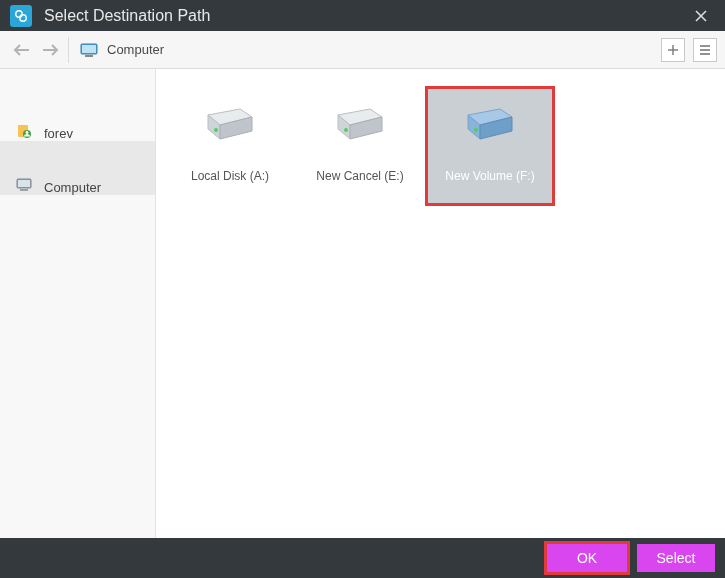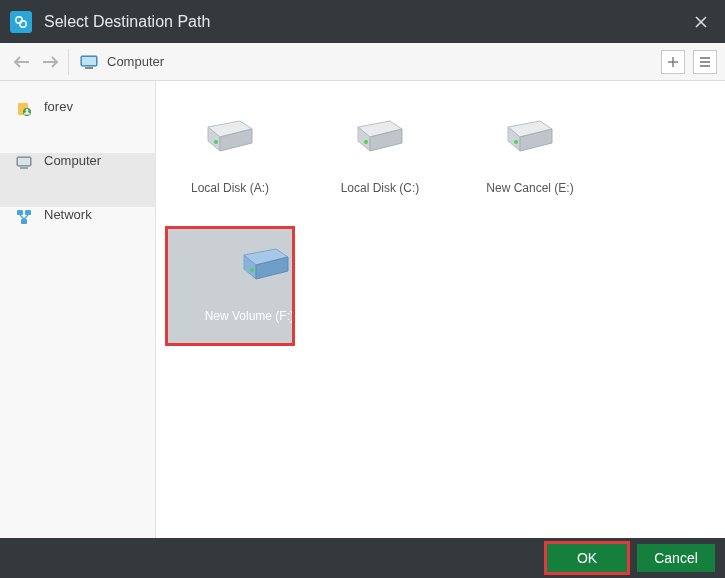--- a/index.html
+++ b/index.html
@@ -1,44 +1,44 @@
 <!DOCTYPE html>
 <html><head>
 <meta charset="utf-8">
 <style>
   * { box-sizing: border-box; margin: 0; padding: 0; }
   html, body { width: 725px; height: 578px; font-family: "Segoe UI", Arial, sans-serif; font-size: 13px; background: #3a3f42; overflow: hidden; }
   .window { width: 725px; height: 578px; display: flex; flex-direction: column; background: #fff; }
   
-  .titlebar { height: 43px; background: #33393d; color: #fff; display: flex; align-items: center; padding: 0 10px; }
+  .titlebar { height: 31px; background: #33393d; color: #fff; display: flex; align-items: center; padding: 0 10px; }
   .titlebar .app-icon { width: 22px; height: 22px; background: #2aa7d8; border-radius: 3px; display: flex; align-items: center; justify-content: center; margin-right: 12px; }
   .titlebar .title { font-size: 16px; color: #e8e8e8; flex: 1; }
   .titlebar .close { width: 28px; height: 28px; display: flex; align-items: center; justify-content: center; cursor: pointer; }
   
   .toolbar { height: 38px; background: #f6f6f6; border-bottom: 1px solid #dcdcdc; display: flex; align-items: center; padding: 0 8px; }
   .nav-btn { width: 28px; height: 28px; display: flex; align-items: center; justify-content: center; cursor: pointer; opacity: 0.6; }
   .toolbar .sep { width: 1px; height: 26px; background: #dcdcdc; margin: 0 10px 0 4px; }
   .breadcrumb { flex: 1; display: flex; align-items: center; gap: 8px; color: #4a4a4a; }
   .crumb-icon svg { display: block; }
   .toolbar-right { display: flex; gap: 8px; align-items: center; }
   .tb-btn { width: 24px; height: 24px; display: flex; align-items: center; justify-content: center; cursor: pointer; border: 1px solid #c9c9c9; background: #fff; }
   
   .body { flex: 1; display: flex; min-height: 0; }
   .sidebar { width: 156px; background: #f8f8f8; border-right: 1px solid #e3e3e3; padding-top: 18px; }
-  .side-item { height: 54px; display: flex; align-items: flex-start; gap: 10px; padding: 0 14px; cursor: pointer; color: #444; }
+  .side-item { height: 54px; display: flex; align-items: flex-end; gap: 10px; padding: 0 14px; cursor: pointer; color: #444; }
   .side-item.active { background: #e8e8e8; }
   .side-ico { width: 20px; height: 20px; display: flex; align-items: center; justify-content: center; }
-  .content { flex: 1; background: #fff; padding: 18px 10px; display: flex; flex-wrap: wrap; align-content: flex-start; gap: 10px 22px; }
+  .content { flex: 1; background: #fff; padding: 18px 10px; display: flex; flex-wrap: wrap; align-content: flex-start; gap: 10px 2px; }
   .drive { width: 128px; height: 118px; display: flex; flex-direction: column; align-items: center; justify-content: flex-start; padding-top: 8px; cursor: pointer; text-align: center; color: #555; font-size: 12px; }
   .drive .icon-wrap { height: 64px; display: flex; align-items: center; justify-content: center; }
-  .drive.selected { background: #c9cfd3; color: #fff; outline: 3px solid #e03a3a; outline-offset: -2px; align-items: flex-end; }
+  .drive.selected { background: #c9cfd3; color: #fff; outline: 3px solid #e03a3a; outline-offset: -2px; }
   .drive-label { margin-top: 10px; }
   
   .footer { height: 40px; background: #33393d; display: flex; align-items: center; justify-content: flex-end; padding: 0 10px; gap: 10px; }
-  .btn { height: 28px; min-width: 80px; display: flex; align-items: center; justify-content: center; color: #fff; font-size: 14px; cursor: pointer; background: #15803d; border: none; }
+  .btn { height: 28px; min-width: 80px; display: flex; align-items: center; justify-content: center; color: #fff; font-size: 14px; cursor: pointer; background: #d946ef; border: none; }
   .btn.ok { outline: 3px solid #e03a3a; outline-offset: 0; }
   .btn.cancel { min-width: 78px; }
 </style>
 </head>
 <body>
 <div class="window">
 
   <div class="titlebar">
     <div class="app-icon">
       <svg width="14" height="14" viewBox="0 0 14 14">
@@ -112,56 +112,33 @@
       <div class="side-item active">
         <span class="side-ico">
           <svg width="18" height="16" viewBox="0 0 18 16">
               <rect x="2" y="2" width="14" height="9" rx="1" fill="#9aa3a8" stroke="#7d8890"></rect>
               <rect x="3" y="3" width="12" height="7" fill="#d9e4ea"></rect>
               <rect x="5" y="12" width="8" height="2" fill="#9aa3a8"></rect>
             </svg>
         </span>
         <span>Computer</span>
       </div>
-      <div class="side-item">
-        <span class="side-ico">
-          <svg width="18" height="18" viewBox="0 0 18 18">
-              <rect x="2" y="2" width="6" height="5" rx="1" fill="#4aa3d8"></rect>
-              <rect x="10" y="2" width="6" height="5" rx="1" fill="#4aa3d8"></rect>
-              <rect x="6" y="11" width="6" height="5" rx="1" fill="#4aa3d8"></rect>
-              <line x1="5" y1="7" x2="9" y2="11" stroke="#4aa3d8" stroke-width="1.3"></line>
-              <line x1="13" y1="7" x2="9" y2="11" stroke="#4aa3d8" stroke-width="1.3"></line>
-            </svg>
-        </span>
-        <span>Network</span>
-      </div>
     </div>
 
     <div class="content">
       <div class="drive">
         <div class="icon-wrap">
           <svg width="56" height="44" viewBox="0 0 56 44">
               <polygon points="6,10 38,4 50,12 18,20" fill="#e8ecef" stroke="#b9bfc4"></polygon>
               <polygon points="6,10 18,20 18,34 6,24" fill="#cfd4d8" stroke="#b9bfc4"></polygon>
               <polygon points="18,20 50,12 50,26 18,34" fill="#bfc5ca" stroke="#a8afb5"></polygon>
               <circle cx="14" cy="25" r="2" fill="#4fd15a"></circle>
             </svg>
         </div>
         <div class="drive-label">Local Disk (A:)</div>
-      </div>
-      <div class="drive">
-        <div class="icon-wrap">
-          <svg width="56" height="44" viewBox="0 0 56 44">
-              <polygon points="6,10 38,4 50,12 18,20" fill="#e8ecef" stroke="#b9bfc4"></polygon>
-              <polygon points="6,10 18,20 18,34 6,24" fill="#cfd4d8" stroke="#b9bfc4"></polygon>
-              <polygon points="18,20 50,12 50,26 18,34" fill="#bfc5ca" stroke="#a8afb5"></polygon>
-              <circle cx="14" cy="25" r="2" fill="#4fd15a"></circle>
-            </svg>
-        </div>
-        <div class="drive-label">Local Disk (C:)</div>
       </div>
       <div class="drive">
         <div class="icon-wrap">
           <svg width="56" height="44" viewBox="0 0 56 44">
               <polygon points="6,10 38,4 50,12 18,20" fill="#e8ecef" stroke="#b9bfc4"></polygon>
               <polygon points="6,10 18,20 18,34 6,24" fill="#cfd4d8" stroke="#b9bfc4"></polygon>
               <polygon points="18,20 50,12 50,26 18,34" fill="#bfc5ca" stroke="#a8afb5"></polygon>
               <circle cx="14" cy="25" r="2" fill="#4fd15a"></circle>
             </svg>
         </div>
@@ -176,16 +153,16 @@
               <circle cx="14" cy="25" r="2" fill="#4fd15a"></circle>
             </svg>
         </div>
         <div class="drive-label">New Volume (F:)</div>
       </div>
     </div>
   </div>
 
   <div class="footer">
     <button class="btn ok">OK</button>
-    <button class="btn cancel">Cancel</button>
+    <button class="btn cancel">Select</button>
   </div>
 
 </div>
 
 </body></html>

